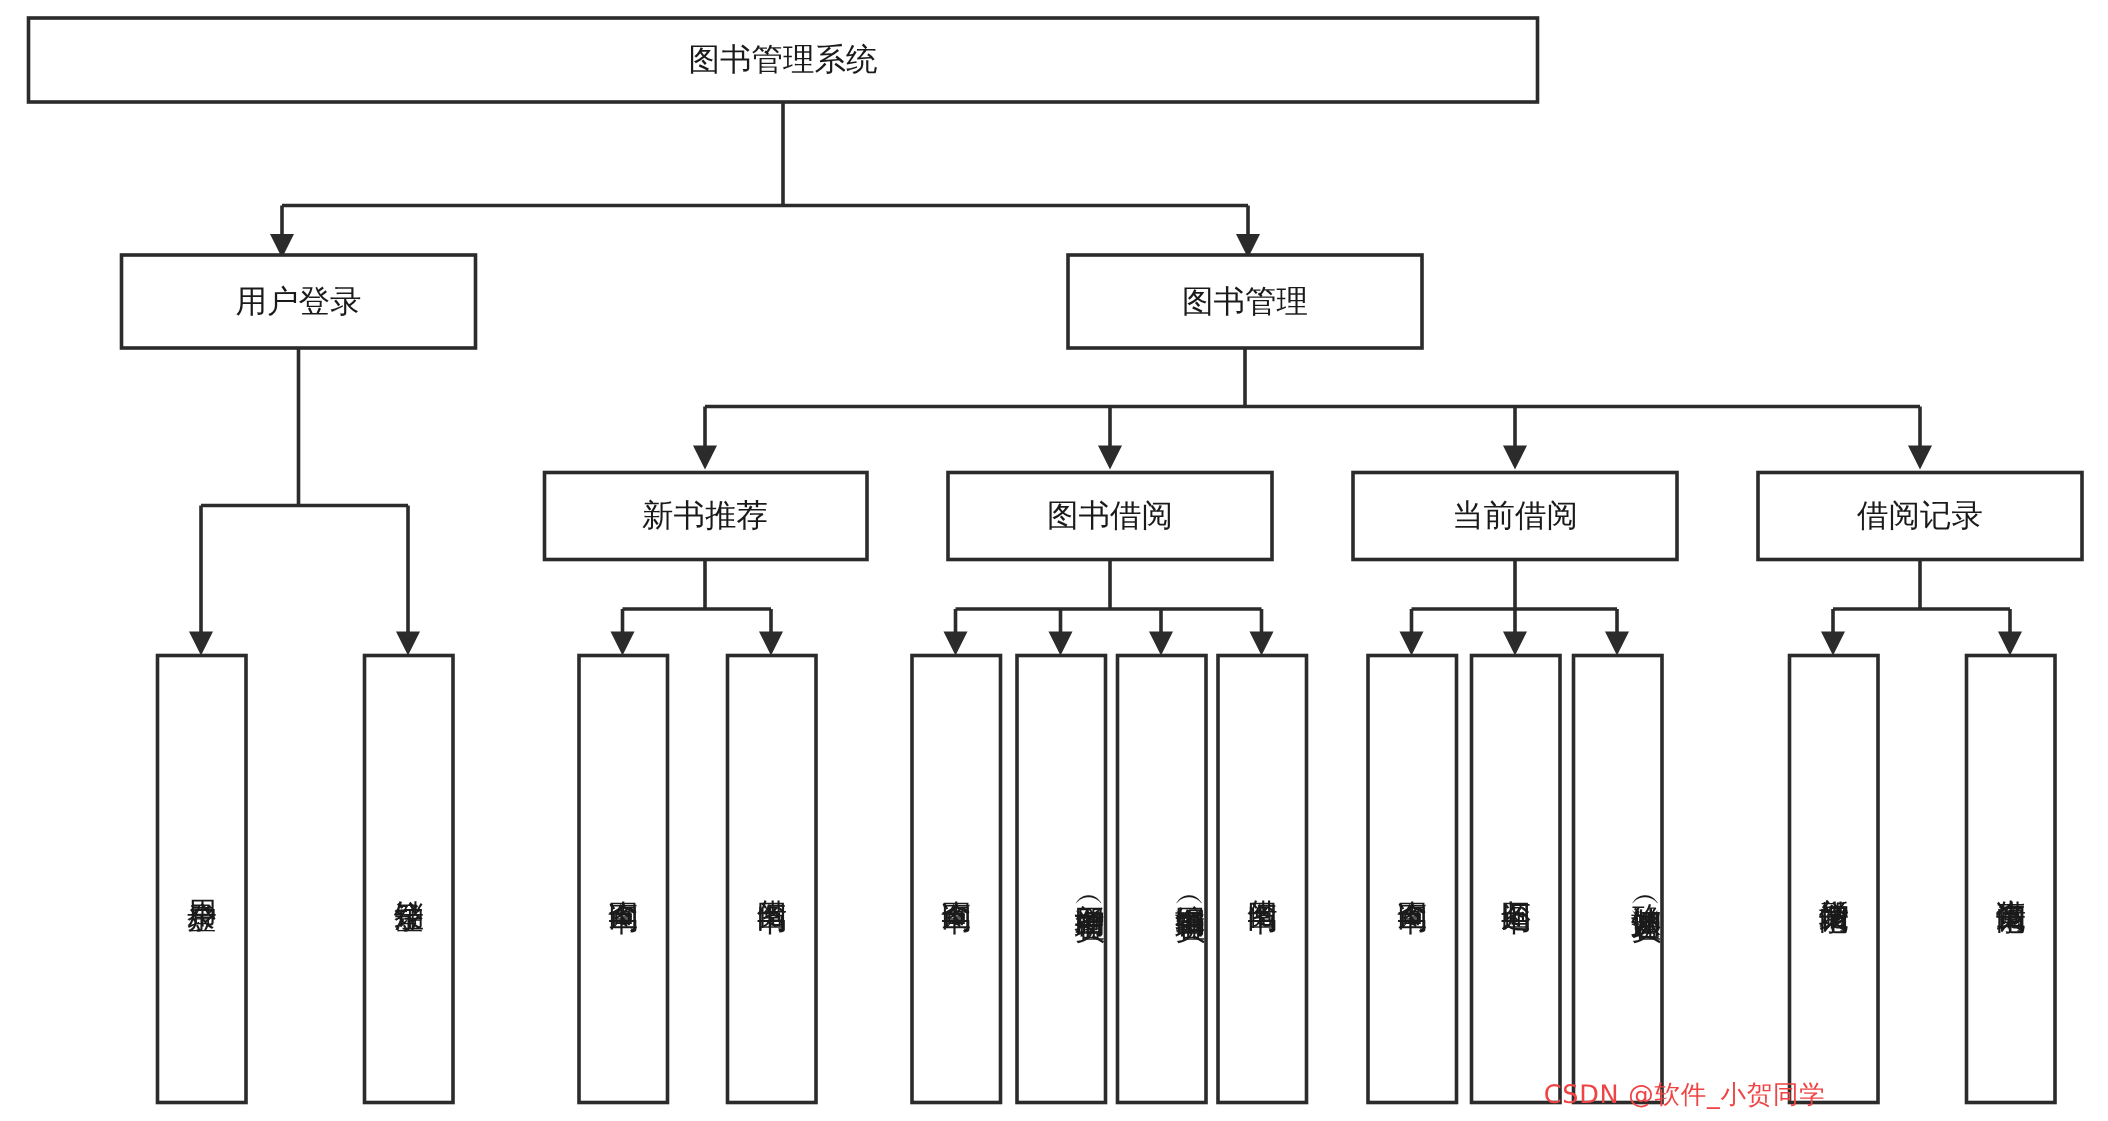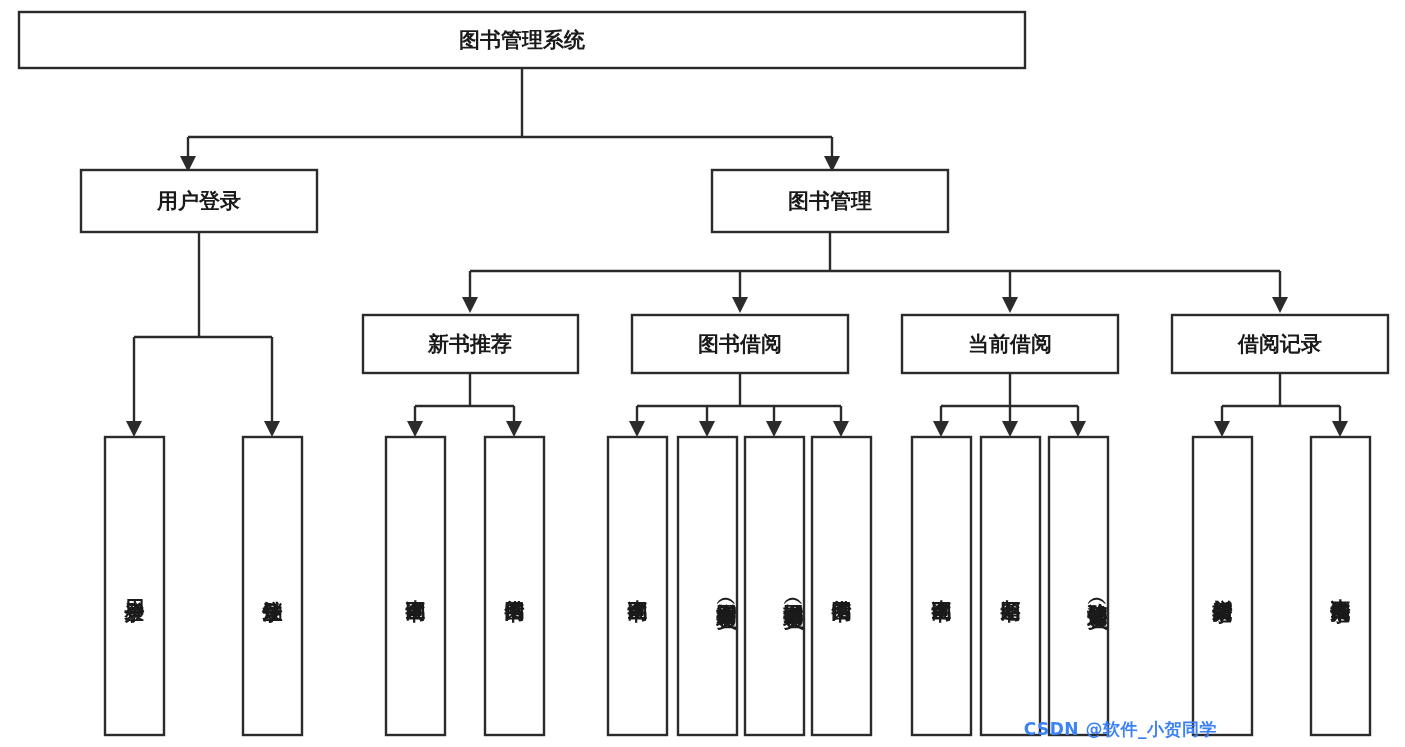--- a/index.html
+++ b/index.html
@@ -11,21 +11,20 @@
     width: 1405px;
     height: 747px;
     font-family: "DejaVu Sans", "Liberation Sans", sans-serif;
     overflow: hidden;
     position: relative;
   }
   #diagram-root {
     position: relative;
     width: 1229px;
     height: 747px;
-    font-weight: bold;
   }
   svg.diagram {
     position: absolute;
     top: 0;
     left: 0;
     width: 1405px;
     height: 747px;
     display: block;
   }
   .node-box {
@@ -65,21 +64,21 @@
     text-align: center;
     pointer-events: none;
     white-space: nowrap;
   }
   .watermark {
     position: absolute;
     right: 12px;
     bottom: 6px;
     font-family: "DejaVu Sans", "Liberation Sans", sans-serif;
     font-size: 17px;
-    color: #3b82f6;
+    color: #ef4444;
     letter-spacing: 0.5px;
     user-select: none;
   }
 </style>
 </head>
 <body>
 
 <div id="diagram-root">
 
   <svg class="diagram" viewBox="0 0 1405 747">

